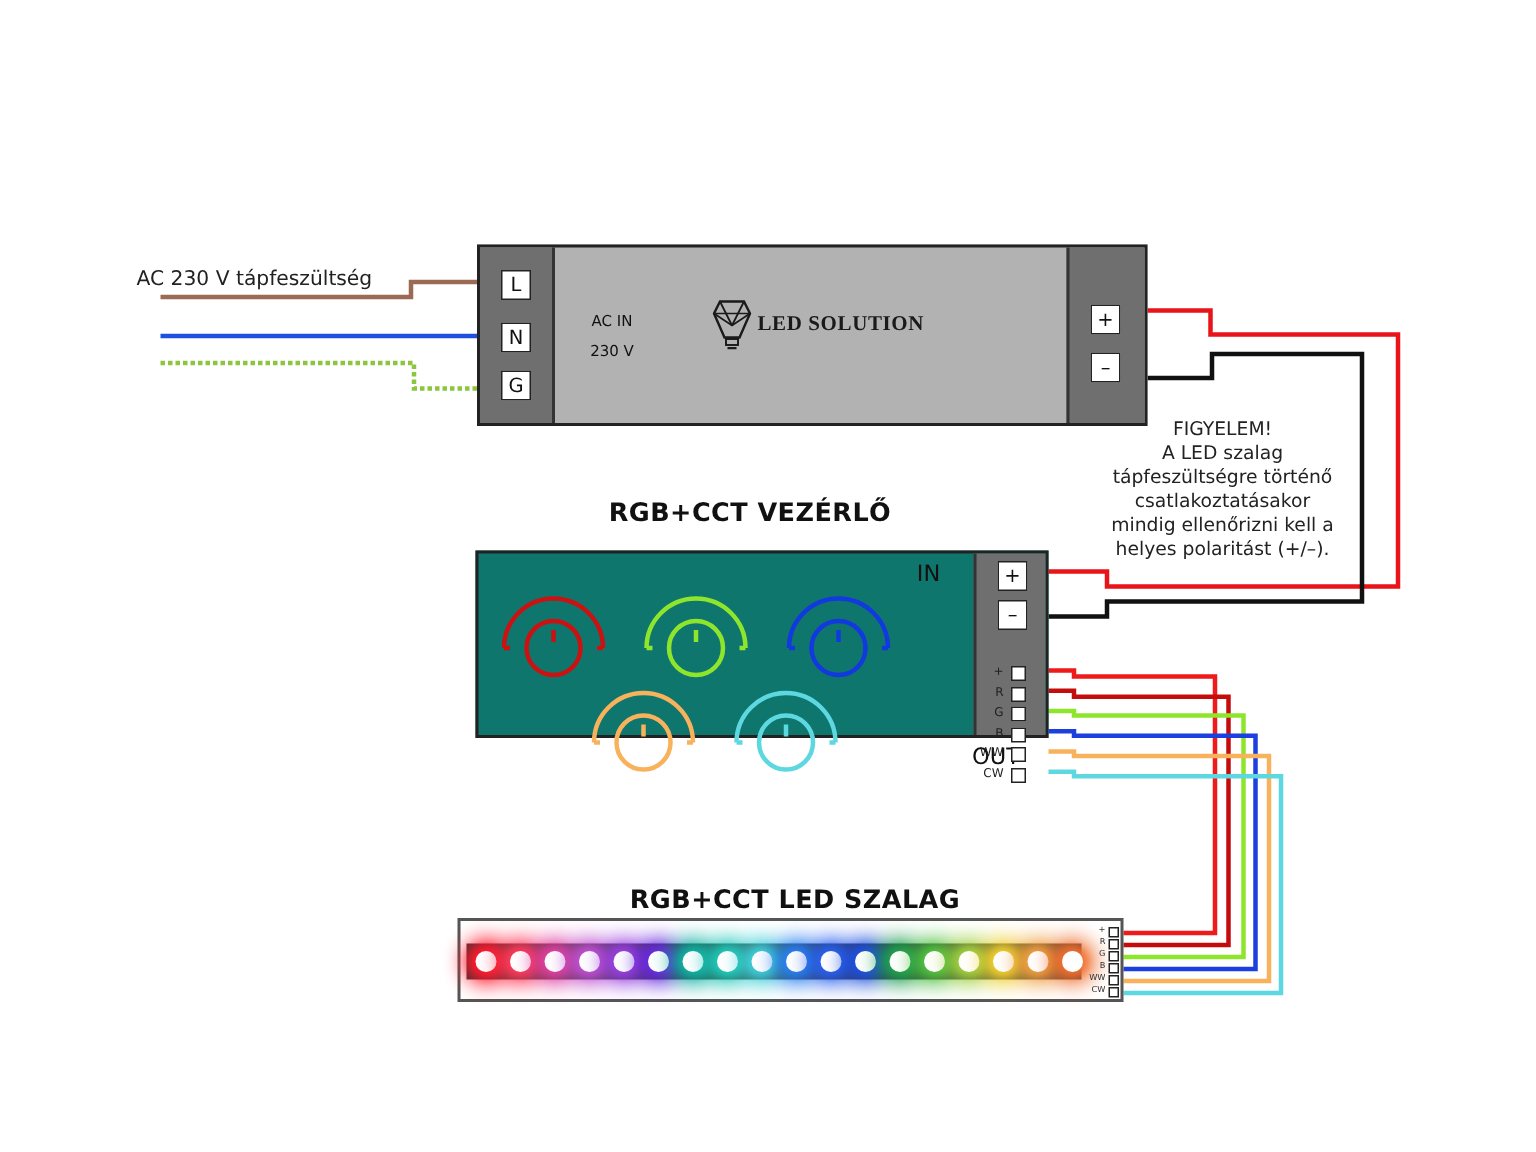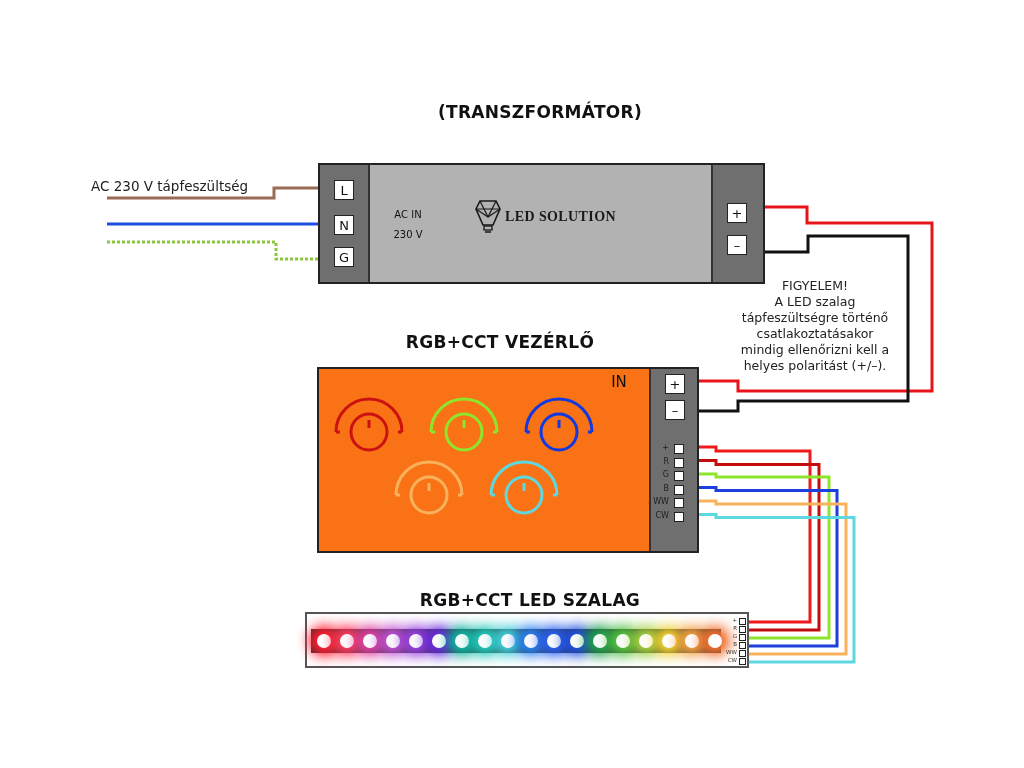--- a/index.html
+++ b/index.html
@@ -7,21 +7,21 @@
   svg#wires { position:absolute; left:0; top:0; }
   .title { position:absolute; font-weight:bold; font-size:17px; text-align:center; letter-spacing:0.3px; }
   .box { position:absolute; box-sizing:border-box; border:2px solid #222; }
   .psu-body { left:318px; top:163px; width:447px; height:121px; background:#b2b2b2; }
   .psu-left { position:absolute; left:0; top:0; width:50px; height:100%; background:#6f6f6f; border-right:2px solid #333; box-sizing:border-box; }
   .psu-right { position:absolute; right:0; top:0; width:52px; height:100%; background:#6f6f6f; border-left:2px solid #333; box-sizing:border-box; }
   .term { position:absolute; width:20px; height:20px; background:#fff; border:1px solid #222; box-sizing:border-box; font-size:13px; display:flex; align-items:center; justify-content:center; }
   .lbl { position:absolute; font-size:10px; text-align:center; line-height:20px; }
   .logo { position:absolute; left:155px; top:34px; display:flex; align-items:center; gap:4px; }
   .logo-text { font-family:Liberation Serif, serif; font-weight:bold; font-size:14px; letter-spacing:0.4px; color:#1a1a1a; }
-  .ctrl-body { left:317px; top:367px; width:382px; height:186px; background:#f97316; }
+  .ctrl-body { left:317px; top:367px; width:382px; height:125px; background:#0f766e; }
   .ctrl-right { position:absolute; right:0; top:0; width:48px; height:100%; background:#6f6f6f; border-left:2px solid #333; box-sizing:border-box; }
   .small-term { position:absolute; width:10px; height:10px; background:#fff; border:1px solid #222; box-sizing:border-box; }
   .pin-lbl { position:absolute; font-size:8px; color:#222; text-align:right; width:18px; }
   .warning { position:absolute; left:730px; top:278px; width:170px; font-size:12.5px; line-height:16px; text-align:center; color:#222; }
   .ac-label { position:absolute; left:91px; top:178px; font-size:13.5px; color:#222; }
   .strip { left:305px; top:612px; width:444px; height:56px; background:#fff; border:2px solid #555; }
   .strip-band { position:absolute; left:4px; top:15px; width:410px; height:24px; background:#333; }
   .led { position:absolute; width:14px; height:14px; border-radius:50%; background:#fff; top:5px; }
   .led-glow { position:absolute; width:34px; height:34px; border-radius:50%; top:-5px; filter:blur(6px); opacity:0.75; }
   .strip-pin { position:absolute; width:7px; height:7px; border:1px solid #222; box-sizing:border-box; background:#fff; }
@@ -42,21 +42,20 @@
       <polyline points="699,447 716,447 716,451 810,451 810,622 747,622" fill="none" stroke="#ef1a1a" stroke-width="3"></polyline>
       <polyline points="699,460.5 716,460.5 716,464.5 819,464.5 819,630 747,630" fill="none" stroke="#c40c0c" stroke-width="3"></polyline>
       <polyline points="699,474 716,474 716,477 829,477 829,638 747,638" fill="none" stroke="#8ee62c" stroke-width="3"></polyline>
       <polyline points="699,487.5 716,487.5 716,490.5 837,490.5 837,646 747,646" fill="none" stroke="#1c3fe0" stroke-width="3"></polyline>
       <polyline points="699,501 716,501 716,504 846,504 846,654 747,654" fill="none" stroke="#f9b25c" stroke-width="3"></polyline>
       <polyline points="699,514.5 716,514.5 716,517.5 854,517.5 854,662 747,662" fill="none" stroke="#5ed8e0" stroke-width="3"></polyline>
     </g>
 </svg>
 
 <div class="title" style="left:420px;top:100px;width:240px;line-height:24px;">
-  <div>(TRANSZFORMÁTOR)</div>
 </div>
 
 <div class="ac-label">AC 230 V tápfeszültség</div>
 
 <div class="box psu-body">
   <div class="psu-left">
     <div class="term" style="left:14px;top:15px;">L</div>
     <div class="term" style="left:14px;top:50px;">N</div>
     <div class="term" style="left:14px;top:82px;">G</div>
   </div>

